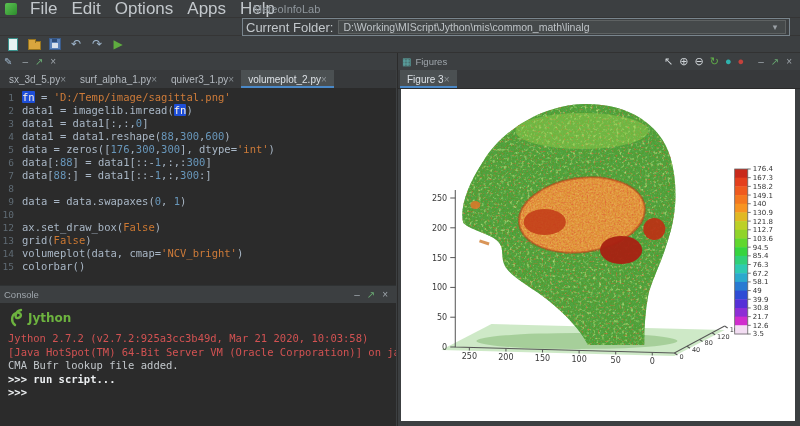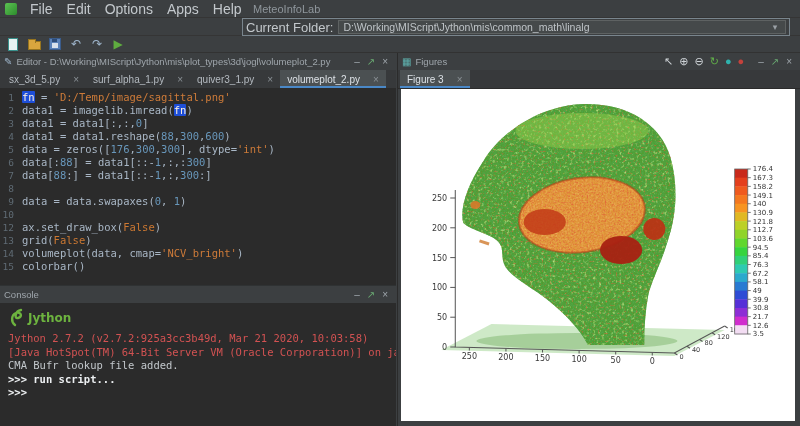--- a/index.html
+++ b/index.html
@@ -3,21 +3,21 @@
 <meta charset="utf-8">
 <style>
   * { box-sizing: border-box; margin:0; padding:0; }
   body { background:#222; font-family:"Liberation Sans",sans-serif; }
   #app { position:relative; width:800px; height:426px; background:#3c3f41; overflow:hidden; color:#bbb; }
 
   
   .menubar { position:absolute; left:0; top:0; width:100%; height:18px; display:flex; align-items:center; background:#3c3f41; border-bottom:1px solid #353535; }
   .app-logo { width:12px; height:12px; margin:0 6px 0 5px; border-radius:2px; background:linear-gradient(135deg,#5cc452,#2d8c2d); flex:none; }
   .menu-items { display:flex; }
-  .menu-item { padding:0 7px; font-size:14px; color:#c3c8cc; }
+  .menu-item { padding:0 7px; font-size:17px; color:#c3c8cc; }
   .window-title { position:absolute; left:253px; top:3px; font-size:11px; color:#8f969c; }
 
   .folderbar { position:absolute; left:0; top:18px; width:100%; height:18px; background:#3c3f41; border-bottom:1px solid #353535; }
   .folder-group { position:absolute; left:243px; top:1px; right:11px; height:16px; display:flex; align-items:center; outline:1px solid #79858d; padding:0 3px; }
   .folder-label { font-size:13px; color:#c3c8cc; margin-right:5px; white-space:nowrap; }
   .folder-combo { flex:1; height:14px; background:#45494a; border:1px solid #5e6262; display:flex; align-items:center; color:#bfc4c8; font-size:10.5px; padding:0 4px; overflow:hidden; }
   .combo-text { flex:1; white-space:nowrap; overflow:hidden; }
   .combo-arrow { width:12px; text-align:center; color:#9aa0a5; font-size:9px; flex:none; }
 
   .toolbar { position:absolute; left:0; top:36px; width:100%; height:17px; display:flex; align-items:center; gap:5px; padding-left:5px; background:#3c3f41; border-bottom:1px solid #323232; }
@@ -35,21 +35,21 @@
   .editor-panel { position:absolute; left:0; top:0; width:100%; height:232px; background:#3c3f41; }
   .panel-titlebar { height:17px; display:flex; align-items:center; font-size:9.5px; color:#9fa6ac; padding:0 4px; }
   .panel-icon { margin-right:4px; font-size:10px; color:#9fb6cc; flex:none; }
   .fig-icon { color:#5fb3b0; }
   .panel-title { flex:1; white-space:nowrap; overflow:hidden; }
   .panel-buttons { display:flex; gap:7px; margin:0 4px 0 6px; flex:none; }
   .pbtn { font-size:10px; color:#9fa6ac; line-height:1; }
   .pbtn-float { color:#6aab73; }
 
   .tabbar { height:19px; background:#37393b; display:flex; align-items:stretch; border-bottom:1px solid #2b2b2b; padding-left:2px; }
-  .etab { display:flex; align-items:center; gap:13px; padding:0 7px; font-size:10px; color:#b4bac0; white-space:nowrap; }
+  .etab { display:flex; align-items:center; gap:0; padding:0 7px; font-size:10px; color:#b4bac0; white-space:nowrap; }
   .etab.active { background:#4b5052; box-shadow:inset 0 -2px 0 #4a88c7; color:#dce1e6; }
   .etab-close { color:#8a9095; font-size:10px; }
 
   .code-area { position:absolute; left:0; top:36px; right:0; bottom:0; background:#2b2b2b; font-family:"DejaVu Sans Mono",monospace; font-size:10.5px; overflow:hidden; padding-top:2px; }
   .code-line { display:flex; height:13px; line-height:13px; white-space:pre; }
   .gutter { width:22px; text-align:right; padding-right:8px; color:#5f6b74; flex:none; font-size:9.5px; }
   .tk-d { color:#a9b7c6; } .tk-s { color:#ce7b39; } .tk-n { color:#6897bb; }
   .tk-k { color:#cc7832;text-align:right; } .tk-h { background:#1d4ed8; color:#fff3e0; border-radius:1px; }
 
   .console-panel { position:absolute; left:0; top:232px; width:100%; bottom:0; background:#3c3f41; border-top:1px solid #2f3233; }
@@ -113,21 +113,20 @@
       <span class="tb-btn">
         <span class="tb-glyph" style="color: rgb(95, 173, 63);">▶</span>
       </span>
     </div>
 
   <div class="left-panel">
 
     <div class="editor-panel">
       <div class="panel-titlebar">
         <span class="panel-icon">✎</span>
-        <span class="panel-title">Editor - D:\Working\MIScript\Jython\mis\plot_types\3d\jogl\volumeplot_2.py</span>
         <span class="panel-buttons">
             <span class="pbtn pbtn-minimize">–</span>
             <span class="pbtn pbtn-float">↗</span>
             <span class="pbtn pbtn-close">×</span>
           </span>
       </div>
       <div class="tabbar">
           <div class="etab">
             <span class="etab-label">sx_3d_5.py</span>
             <span class="etab-close">×</span>

